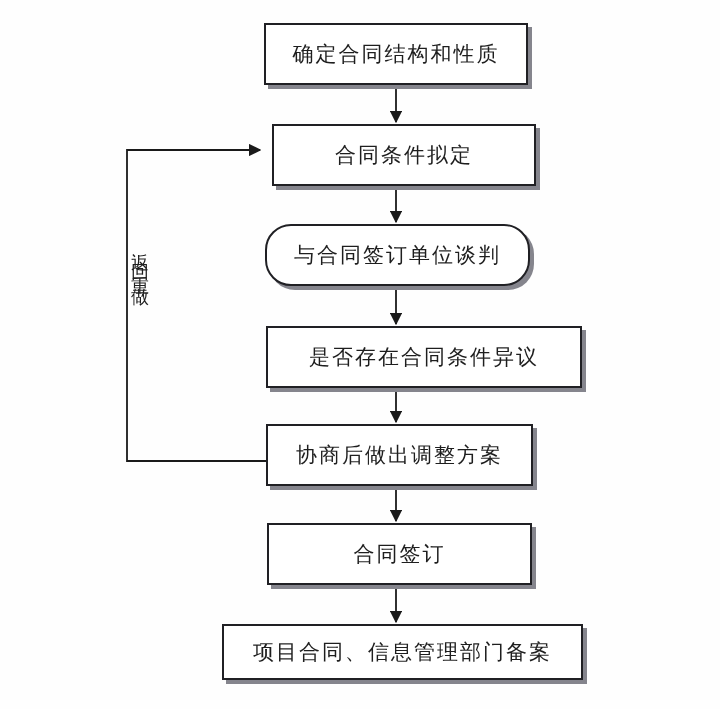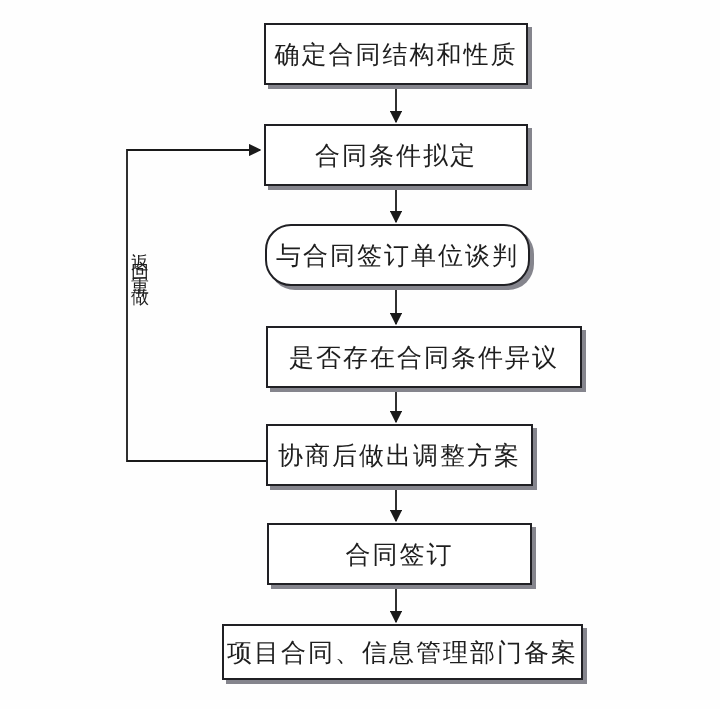--- a/index.html
+++ b/index.html
@@ -24,27 +24,27 @@
   }
   .node {
     position: absolute;
     box-sizing: border-box;
     background: #ffffff;
     border: 2px solid #202024;
     box-shadow: 4px 4px 0 #85858d;
     display: flex;
     align-items: center;
     justify-content: center;
-    font-size: 25px;
+    font-size: 21px;
     letter-spacing: 2px;
     color: #1e1e1e;
     white-space: nowrap;
   }
   .n1 { left: 264px; top: 23px;  width: 264px; height: 62px; }
-  .n2 { left: 264px; top: 124px; width: 264px; height: 62px; }
+  .n2 { left: 272px; top: 124px; width: 264px; height: 62px; }
   .n3 { left: 265px; top: 224px; width: 265px; height: 62px; border-radius: 26px; }
   .n4 { left: 266px; top: 326px; width: 316px; height: 62px; }
   .n5 { left: 266px; top: 424px; width: 267px; height: 62px; }
   .n6 { left: 267px; top: 523px; width: 265px; height: 62px; }
   .n7 { left: 222px; top: 624px; width: 361px; height: 56px; }
   .loop-label {
     position: absolute;
     left: 130px;
     top: 238px;
     writing-mode: vertical-rl;

